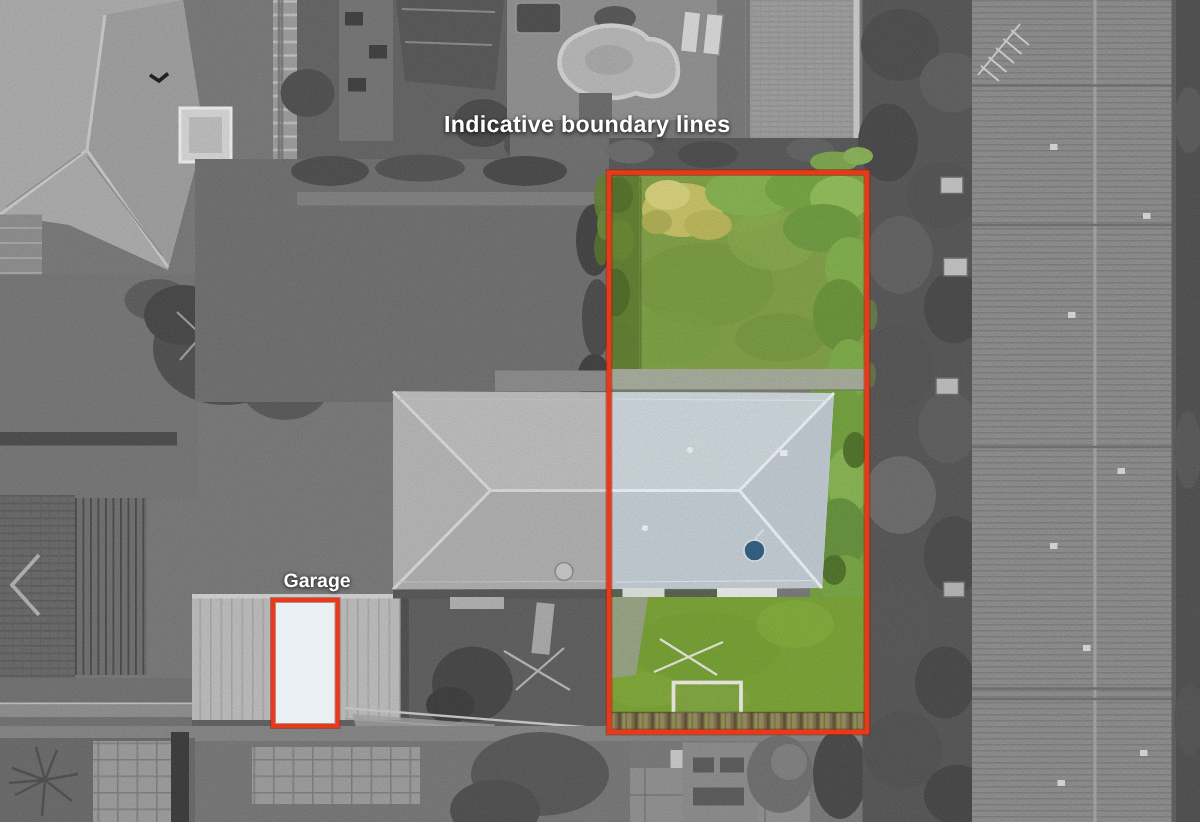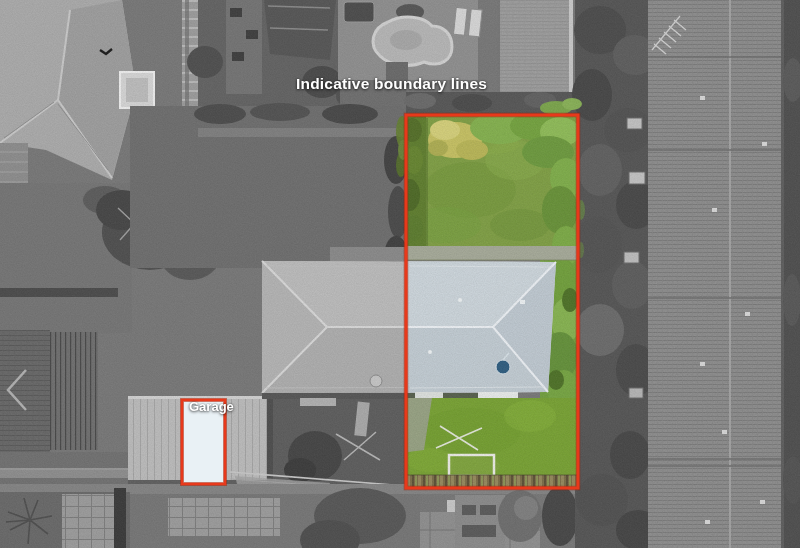--- a/index.html
+++ b/index.html
@@ -2,21 +2,21 @@
 <html><head>
 <meta charset="utf-8">
 <style>
   html,body{margin:0;padding:0;background:#222;}
   #stage{position:relative;width:800px;height:548px;overflow:hidden;background:#14532d;
          font-family:"Liberation Sans",sans-serif;}
   #stage svg{position:absolute;left:0;top:0;}
   .label{position:absolute;color:#fff;font-weight:bold;white-space:nowrap;
          text-shadow:0 1px 3px rgba(0,0,0,.65), 0 0 2px rgba(0,0,0,.4);}
   #boundary-label{left:296px;top:75px;font-size:15.5px;letter-spacing:.2px;}
-  #garage-label{left:189px;top:379px;font-size:13px;margin-top:20px;}
+  #garage-label{left:189px;top:379px;font-size:13px;}
 </style>
 </head>
 <body>
 
 <div id="stage">
 <svg width="800" height="548" viewBox="0 0 800 548">
   <defs>
     <pattern id="tileRoof" width="5" height="4" patternUnits="userSpaceOnUse">
       <rect width="5" height="4" fill="#8d8d8d"></rect>
       <path d="M0,0.5H5" stroke="#7b7b7b" stroke-width="1"></path>

